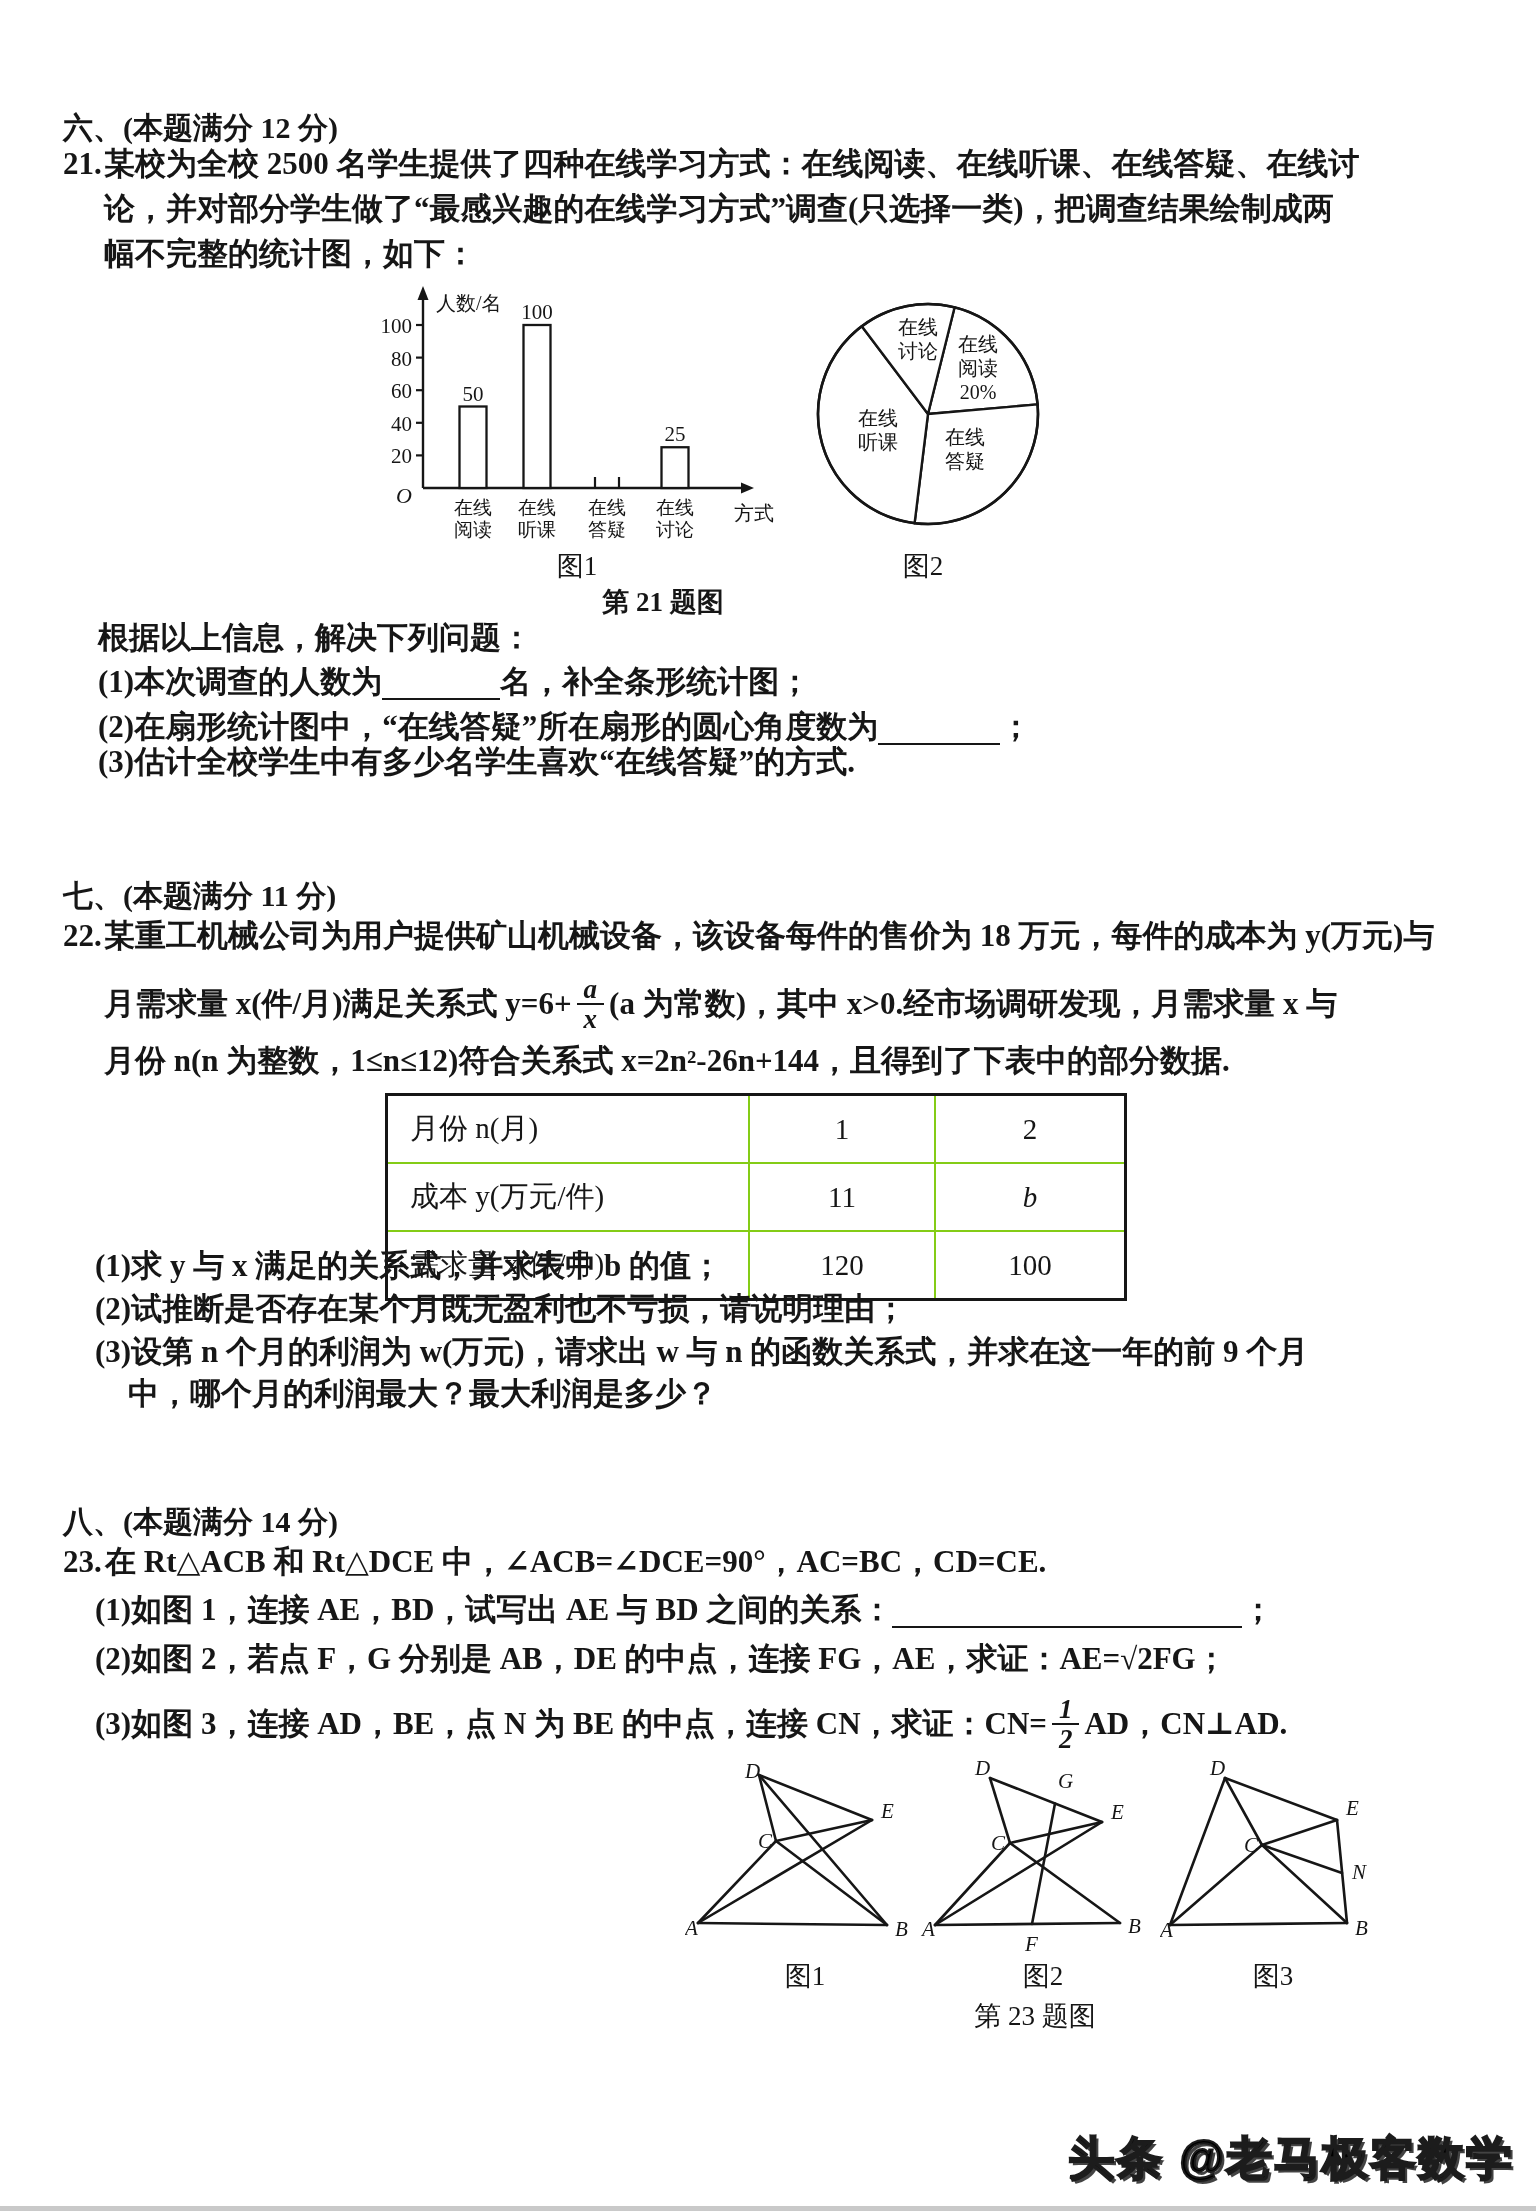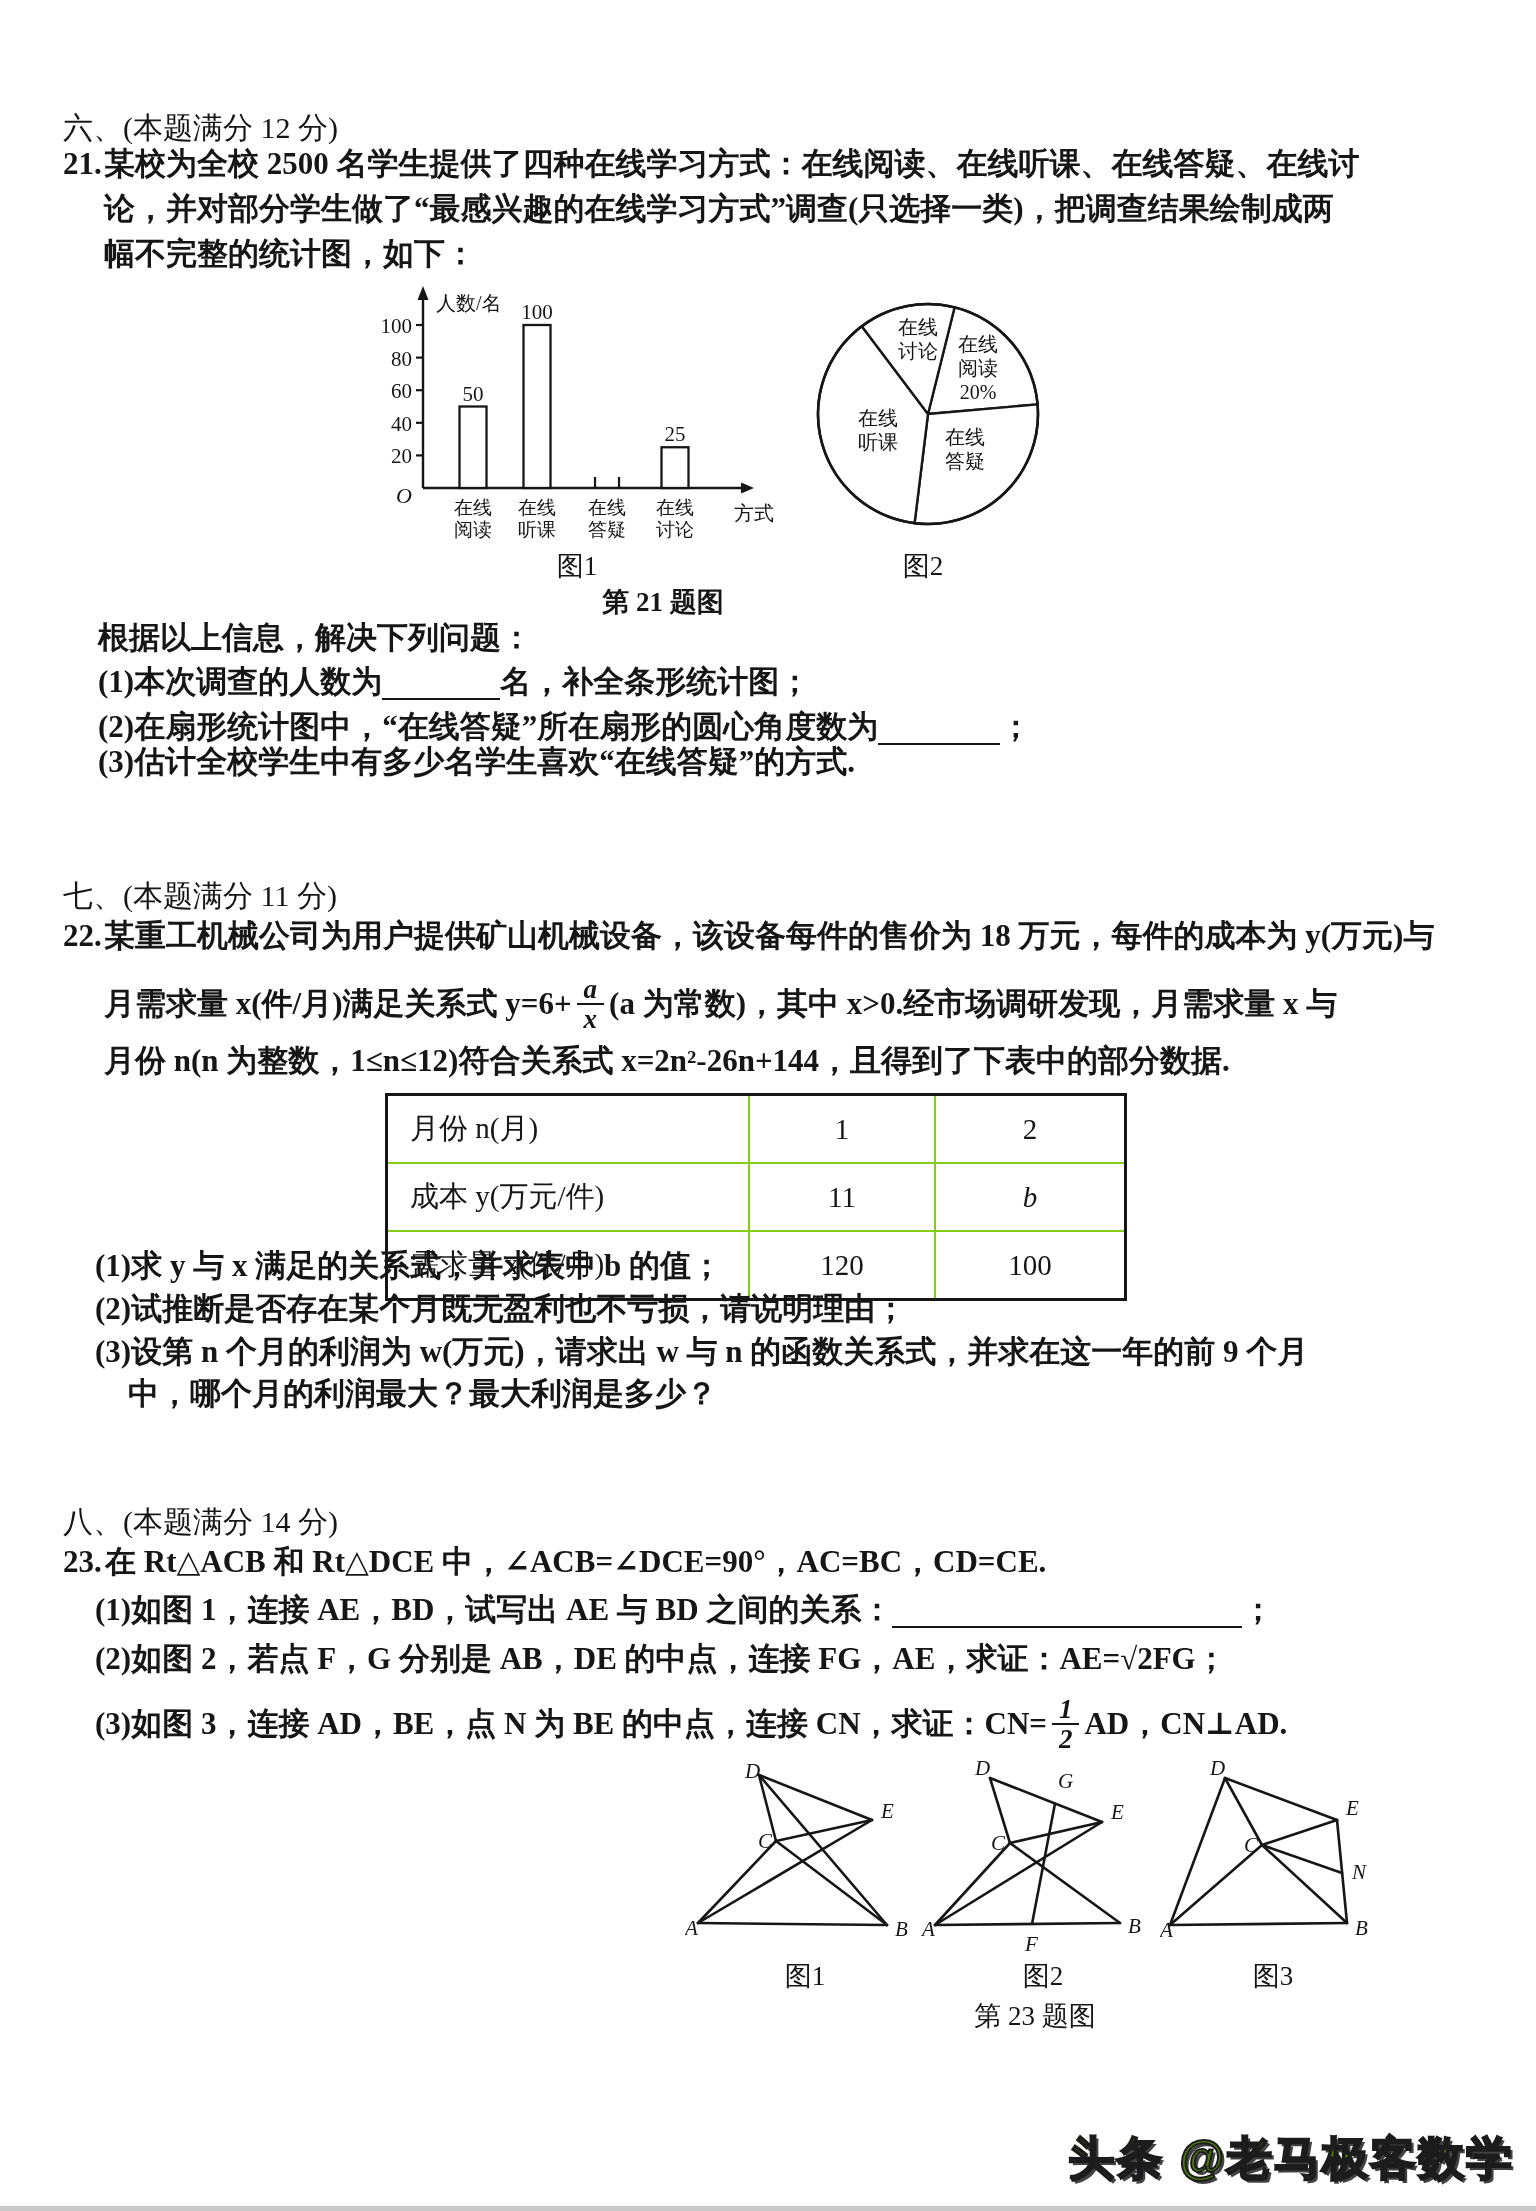--- a/index.html
+++ b/index.html
@@ -2,42 +2,42 @@
 <html><head>
 <meta charset="utf-8">
 <style>
   html,body{margin:0;padding:0;background:#e8e8e8;}
   .page{
     position:relative;width:1536px;height:2211px;background:#ffffff;
     font-family:"Liberation Serif","DejaVu Serif",serif;color:#161616;
     overflow:hidden;
   }
   .line{position:absolute;white-space:nowrap;font-size:31px;line-height:36px;font-weight:bold;}
-  .sec{font-weight:normal;font-size:30px;}
+  .sec{font-weight:bold;font-size:30px;}
   .qnum{font-weight:bold;}
   .flexline{display:flex;align-items:center;}
   .blank{display:inline-block;border-bottom:2.5px solid #161616;height:32px;vertical-align:-8px;}
   .frac{display:inline-block;vertical-align:middle;text-align:center;font-style:italic;
         font-size:27px;line-height:1.05;margin:0 5px;}
   .frac .fnum{display:block;border-bottom:2.2px solid #161616;padding:0 7px;}
   .frac .fden{display:block;padding:0 7px;}
   .caption{position:absolute;text-align:center;font-size:27px;white-space:nowrap;}
   .qtable{position:absolute;left:385px;top:1093px;border-collapse:collapse;background:#fff;
           border:3px solid #161616;}
   .qtable td{border:2px solid #84cc16;height:50px;font-size:29px;padding:8px;}
   .qtable td.lbl{width:330px;padding-left:22px;text-align:left;}
   .qtable td.c1{width:168px;text-align:center;}
   .qtable td.c2{width:172px;text-align:center;}
   .qtable td.var{font-style:italic;}
   svg text{font-family:"Liberation Serif","DejaVu Serif",serif;fill:#161616;}
   .footer{position:absolute;left:0;top:2050px;width:1520px;text-align:center;
           font-size:27px;font-style:italic;letter-spacing:2px;}
   .watermark{
     position:absolute;right:22px;top:2128px;font-size:46px;font-weight:bold;
-    font-family:"Liberation Sans","DejaVu Sans",sans-serif;color:#4d7c0f;
+    font-family:"Liberation Sans","DejaVu Sans",sans-serif;color:#000000;
     -webkit-text-stroke:2px #1c1c1c;text-shadow:3px 3px 0 rgba(20,20,20,.8);
     white-space:nowrap;letter-spacing:2px;
   }
   .bottom-edge{position:absolute;left:0;bottom:0;width:100%;height:5px;background:#c9c9c9;}
 </style>
 </head>
 <body>
 
 <div class="page">
 

